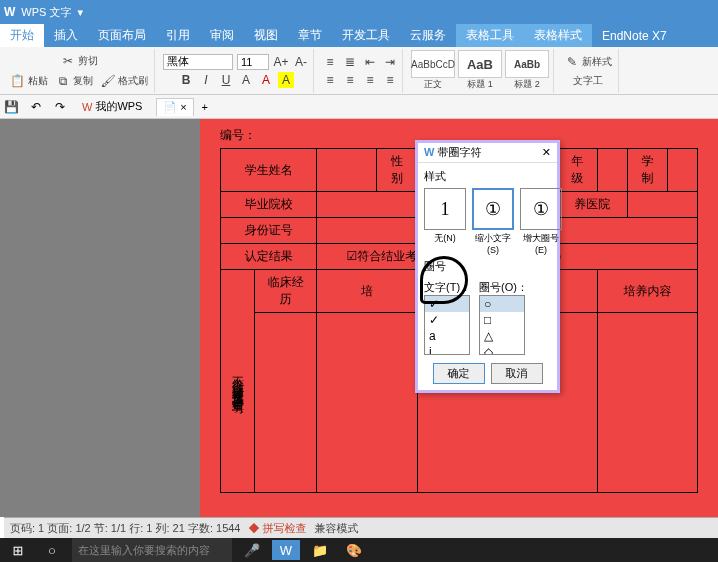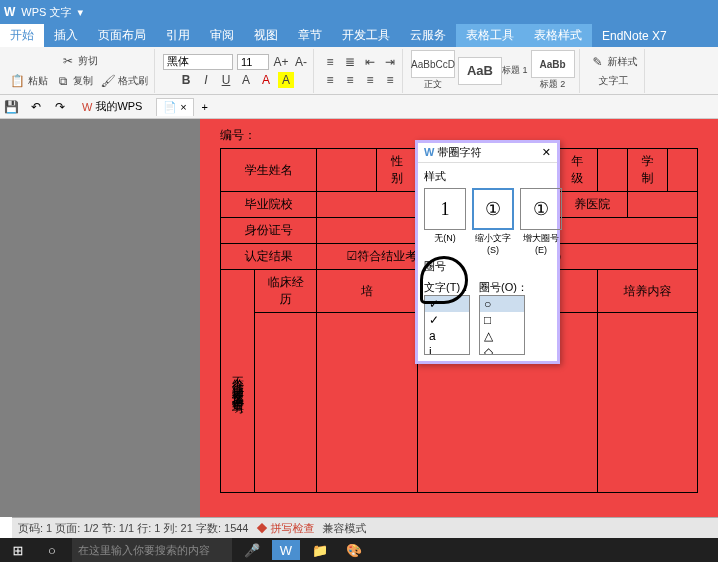--- a/index.html
+++ b/index.html
@@ -23,21 +23,21 @@
 .doctabs { height:24px; background:#f5f5f5; border-bottom:1px solid #ccc; display:flex; align-items:center; padding:0 4px; gap:8px; font-size:11px; }
 .doctab { display:flex; align-items:center; gap:3px; padding:2px 6px; }
 .doctab.active { background:#fff; border:1px solid #ccc; border-bottom:none; }
 .workspace { height:398px; display:flex; background:#808080; position:relative; }
 .sidebar { width:200px; background:#808080; }
 .page { flex:1; background:#ef4444; padding:8px 20px; position:relative; }
 .numlabel { font-size:12px; margin-bottom:4px; }
 table.form { border-collapse:collapse; font-size:12px; }
 table.form td, table.form th { border:1px solid #000; padding:4px 8px; text-align:center; }
 .vtext { writing-mode:vertical-rl; text-orientation:upright; letter-spacing:2px; padding:4px 2px; }
-.statusbar { position:absolute; bottom:24px; left:12px; right:0; height:21px; background:#e6e6e6; border-top:1px solid #aaa; display:flex; align-items:center; font-size:11px; color:#444; padding:0 6px; gap:8px; }
+.statusbar { position:absolute; bottom:24px; left:4px; right:0; height:21px; background:#e6e6e6; border-top:1px solid #aaa; display:flex; align-items:center; font-size:11px; color:#444; padding:0 6px; gap:8px; }
 .taskbar { position:absolute; bottom:0; left:0; right:0; height:24px; background:#202020; display:flex; align-items:center; padding:0 4px; gap:6px; }
 .taskbar .tbtn { width:28px; height:20px; display:flex; align-items:center; justify-content:center; color:#fff; font-size:13px; }
 .search { background:#333; color:#888; height:25px; flex:0 0 160px; display:flex; align-items:center; padding:0 6px; font-size:11px; }
 .dialog { position:absolute; left:415px; top:140px; width:145px; background:#fff; border:3px solid #c4b5fd; box-shadow:2px 2px 6px rgba(0,0,0,.3); z-index:50; }
 .dlg-title { height:20px; display:flex; align-items:center; justify-content:space-between; padding:0 6px; font-size:11px; border-bottom:1px solid #ddd; }
 .dlg-body { padding:6px; font-size:11px; }
 .style-row { display:flex; gap:6px; margin:4px 0; }
 .style-opt { width:42px; height:42px; border:1px solid #888; display:flex; flex-direction:column; align-items:center; justify-content:center; font-size:18px; font-family:serif; }
 .style-opt.sel { border:2px solid #4a8fd0; }
 .style-lbl { font-size:9px; text-align:center; margin-top:2px; }
@@ -127,21 +127,21 @@
       <span class="ico">≡</span>
       <span class="ico">≡</span>
       <span class="ico">≡</span>
     </div>
   </div>
   <div class="tool-group" style="flex-direction:row;gap:3px">
     <div style="display:flex;flex-direction:column;align-items:center">
         <div class="style-box">AaBbCcD</div>
         <div style="font-size:9px">正文</div>
       </div>
-    <div style="display:flex;flex-direction:row;align-items:center">
+    <div style="display:flex;flex-direction:column;align-items:center">
         <div class="style-box" style="font-weight:bold;font-size:13px">AaB</div>
         <div style="font-size:9px">标题 1</div>
       </div>
     <div style="display:flex;flex-direction:column;align-items:center">
         <div class="style-box" style="font-weight:bold">AaBb</div>
         <div style="font-size:9px">标题 2</div>
       </div>
   </div>
   <div class="tool-group">
     <span class="tool-btn">
@@ -255,20 +255,24 @@
       <div>
         <div>圈号(O)：</div>
         <div class="shape-list">
           <div class="shape-item" style="background:#cde">○</div>
           <div class="shape-item">□</div>
           <div class="shape-item">△</div>
           <div class="shape-item">◇</div>
         </div>
       </div>
     </div>
+    <div class="btn-row">
+      <div class="btn primary">确定</div>
+      <div class="btn">取消</div>
+    </div>
   </div>
 </div>
 
 <div class="annot"></div>
 
 <div class="statusbar">
   <span>页码: 1  页面: 1/2  节: 1/1  行: 1  列: 21  字数: 1544</span>
   <span style="color:#c43">◆ <span>拼写检查</span></span>
   <span>兼容模式</span>
 </div>

